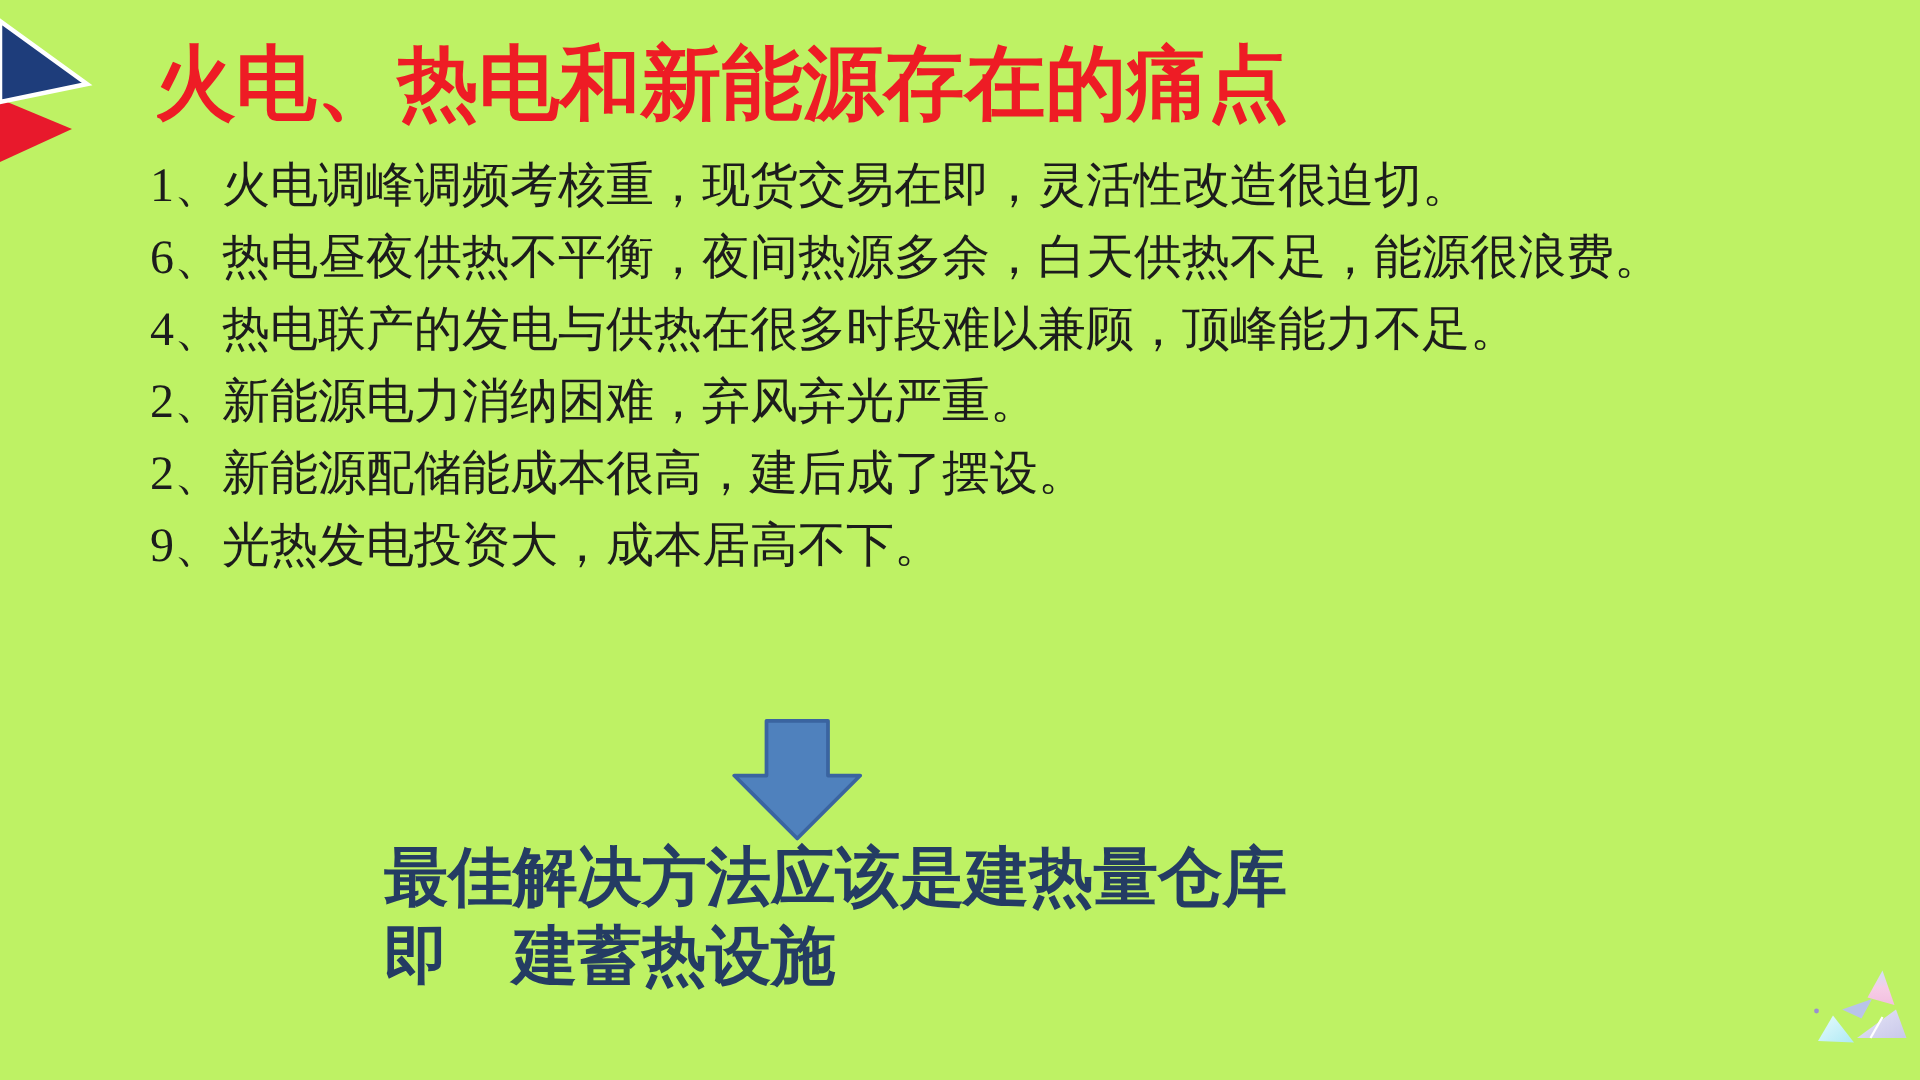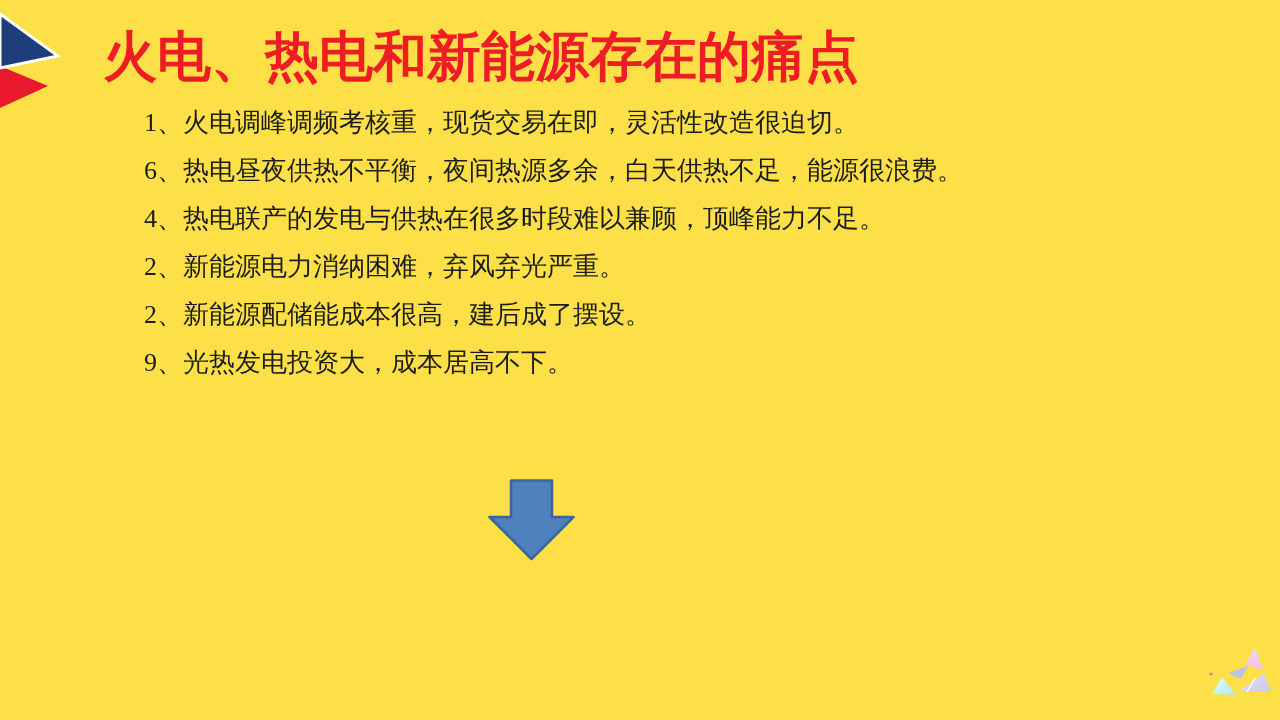--- a/index.html
+++ b/index.html
@@ -8,21 +8,21 @@
     --conclusion-navy:#243c63;
     --arrow-fill:#4f81bd;
     --arrow-border:#3a64a0;
     --deco-blue:#1e3d7b;
     --deco-red:#e8192c;
   }
   html,body{margin:0;padding:0;background:#ffffff;}
   .slide{
     position:relative;
     width:1280px;height:720px;
-    background:#fde047;
+    background:#bef264;
     overflow:hidden;
     font-family:"Liberation Sans",sans-serif;
   }
   .corner-deco{
     position:absolute;left:0;top:0;
   }
   .slide-title{
     position:absolute;
     left:103px;top:24px;
     margin:0;
@@ -35,25 +35,24 @@
   }
   .points{
     position:absolute;
     left:100px;top:99px;
     margin:0;padding:0;
     list-style:none;
     width:1060px;
   }
   .points li{
     font-family:"Liberation Serif","DejaVu Serif",serif;
-    font-size:26px;
+    font-size:32px;
     line-height:48px;
     color:var(--body-text);
     white-space:nowrap;
-    margin-left:44px;
   }
   .down-arrow{
     position:absolute;
     left:488px;top:479px;
   }
   .conclusion{
     position:absolute;
     left:256px;top:559px;
     font-size:43px;
     line-height:53px;
@@ -85,20 +84,24 @@
     <li>4、热电联产的发电与供热在很多时段难以兼顾，顶峰能力不足。</li>
     <li>2、新能源电力消纳困难，弃风弃光严重。</li>
     <li>2、新能源配储能成本很高，建后成了摆设。</li>
     <li>9、光热发电投资大，成本居高不下。</li>
   </ul>
 
   <svg class="down-arrow" width="87" height="82" viewBox="0 0 87 82" aria-hidden="true">
     <polygon points="23,1.5 64,1.5 64,38 85.5,38 43.5,80 1.5,38 23,38" fill="#4f81bd" stroke="#3a64a0" stroke-width="2.5" stroke-linejoin="round"></polygon>
   </svg>
 
+  <div class="conclusion">
+    <div>最佳解决方法应该是建热量仓库</div>
+    <div>即　建蓄热设施</div>
+  </div>
 
   <svg class="confetti" width="95" height="75" viewBox="0 0 95 75" aria-hidden="true">
     <defs>
       <linearGradient id="pinkGrad" x1="0" y1="0" x2="0" y2="1">
         <stop offset="0" stop-color="#cfe0f5"></stop>
         <stop offset="0.5" stop-color="#f6cde7"></stop>
         <stop offset="1" stop-color="#f3bfdf"></stop>
       </linearGradient>
       <linearGradient id="cyanGrad" x1="0" y1="0" x2="1" y2="1">
         <stop offset="0" stop-color="#e7fbfd"></stop>

